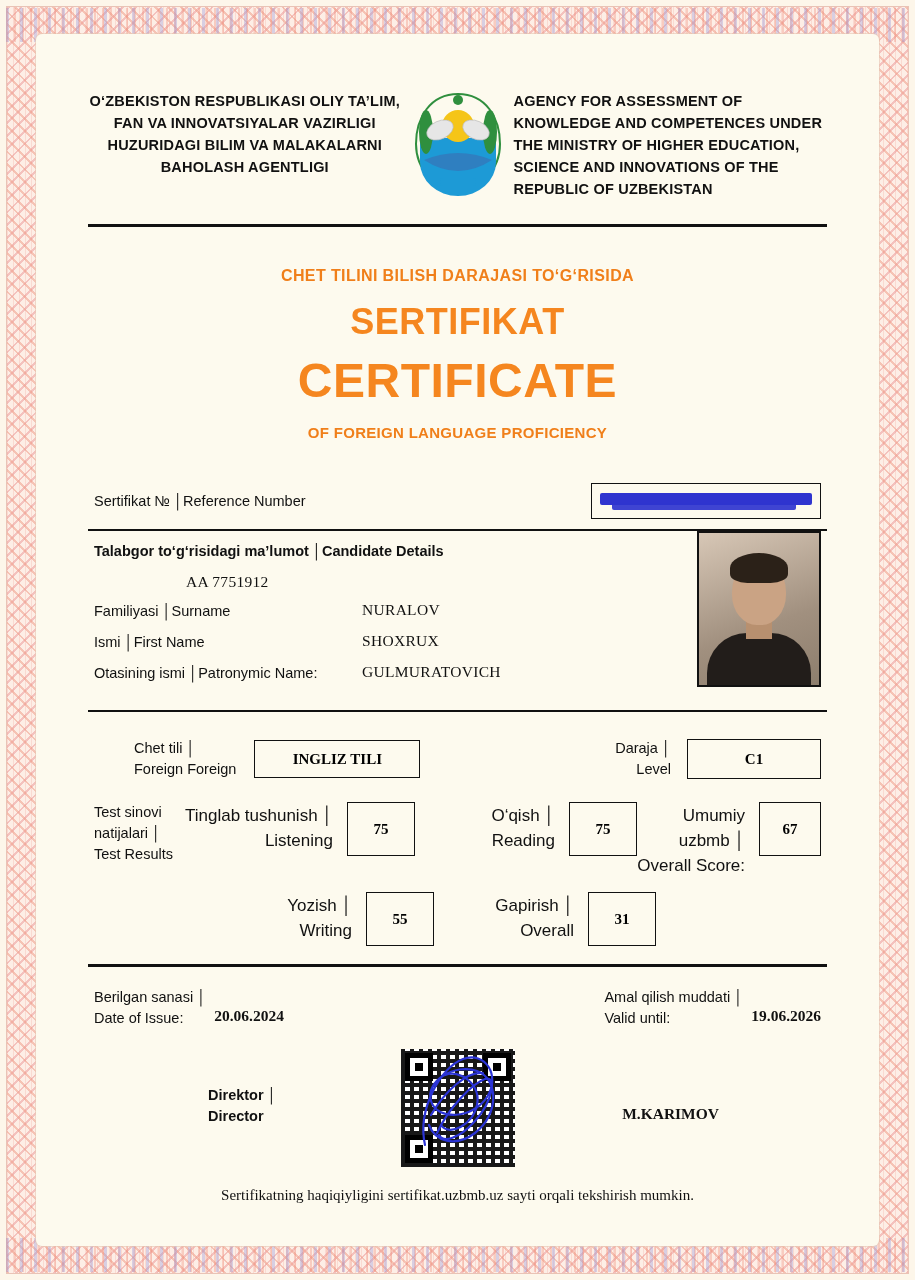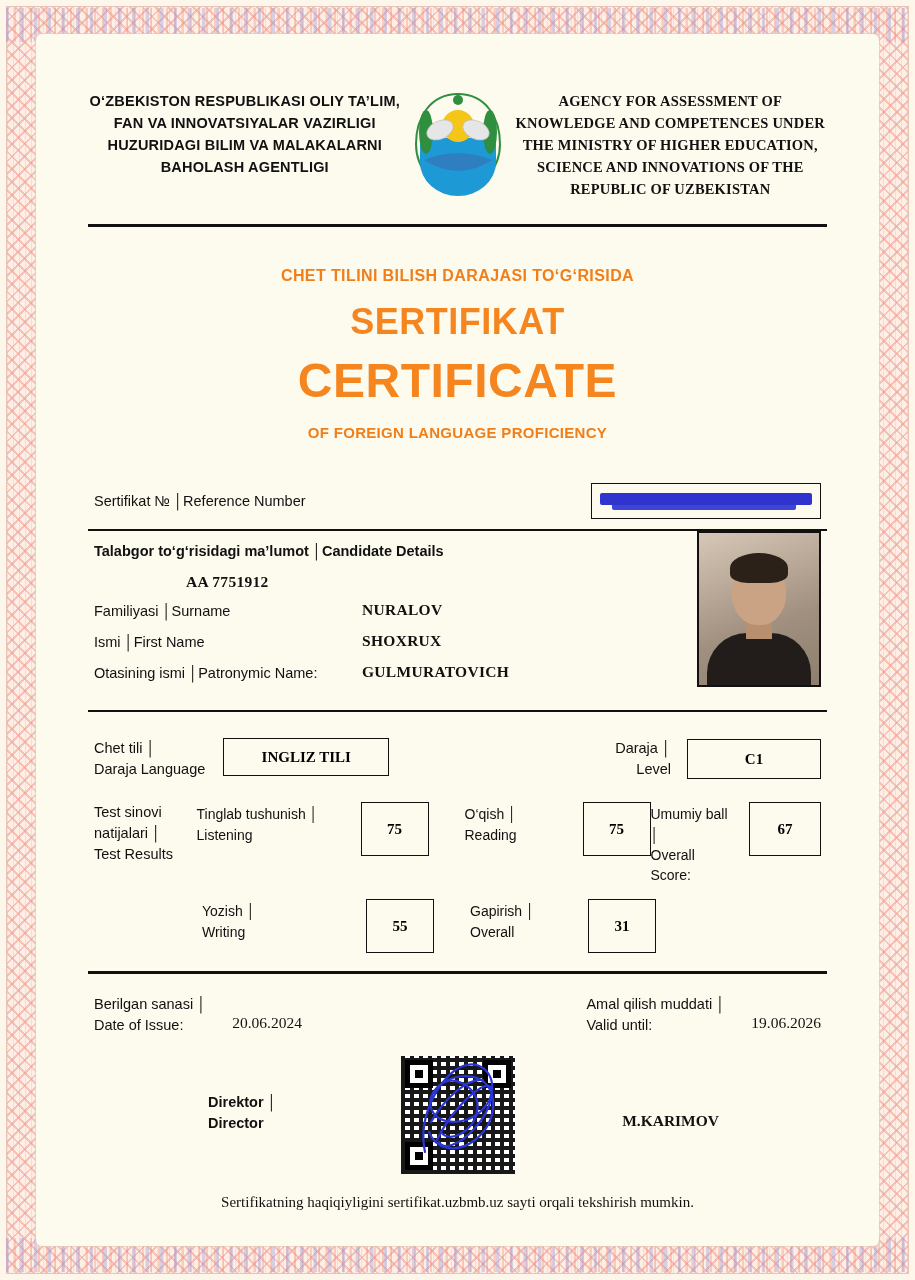--- a/index.html
+++ b/index.html
@@ -78,21 +78,21 @@
   }
   .header-left, .header-right {
     width: 340px;
     font-weight: bold;
     font-size: 14.5px;
     line-height: 1.52;
     color: #111;
     letter-spacing: 0.2px;
   }
   .header-left { text-align: center; padding-top: 4px; }
-  .header-right { text-align: center; padding-top: 4px; font-family: Liberation Serif, serif; }
+  .header-right { padding-top: 4px; }
 
   .emblem {
     width: 104px;
     height: 112px;
     position: relative;
     flex: none;
     margin: 0 4px;
   }
   .emblem svg { display:block; }
 
@@ -193,21 +193,21 @@
     align-items: flex-start;
     margin-bottom: 10px;
     font-size: 14.5px;
     color: #111;
   }
   .field-label {
     width: 268px;
     line-height: 1.45;
   }
   .field-value {
-    font-weight: bold;
+    font-weight: normal;
     font-family: "Liberation Serif", serif;
     font-size: 15.5px;
     letter-spacing: 0.3px;
   }
   .field-value.id {
     margin-left: 92px;
   }
   .photo {
     position: absolute;
     right: 6px;
@@ -250,21 +250,23 @@
     position: absolute;
     left: 50%; transform: translateX(-50%);
     top: 84px;
     width: 26px; height: 22px;
     background: #b8906f;
   }
 
   
   .lang-row {
     display: flex;
+    align-items: center;
     padding: 26px 6px 6px 6px;
+    margin-left: 40px;
   }
   .lbl {
     font-size: 14.5px;
     line-height: 1.45;
     color: #111;
   }
   .boxval {
     border: 1px solid #111;
     background: #fdfaee;
     display: flex;
@@ -302,24 +304,25 @@
     width: 108px;
     font-size: 14.5px;
     line-height: 1.45;
     color: #111;
   }
   .score-item {
     display: flex;
     align-items: flex-start;
   }
   .score-name {
-    font-size: 14px;
+    font-size: 17px;
     line-height: 1.45;
     color: #111;
     padding-top: 2px;
+    text-align: right;
   }
   .score-box {
     width: 66px; height: 52px;
     margin-left: 14px;
   }
   .sp1 { width: 150px; }
   .sp2 { width: 104px; }
   .overall { margin-left: auto; }
   .overall .score-box { width: 74px; height: 52px; }
 
@@ -333,23 +336,23 @@
   .dates {
     display: flex;
     padding: 20px 6px 0 6px;
     font-size: 14.5px;
     color: #111;
   }
   .date-col { display: flex; align-items: center; }
   .date-col.right { margin-left: auto; }
   .date-val {
     font-family: "Liberation Serif", serif;
-    font-weight: normal;
+    font-weight: bold;
     font-size: 15.5px;
-    margin-left: 26px;
+    margin-left: 8px;
     padding-top: 16px;
   }
   .date-lbl { line-height: 1.45; }
 
   
   .sig {
     position: relative;
     margin-top: 24px;
     height: 120px;
   }
@@ -509,21 +512,21 @@
           <div class="head"></div>
           <div class="hair"></div>
         </div>
       </div>
 
       <div class="rule-thin"></div>
 
       <div class="lang-row">
         <div class="lbl">
           <div>Chet tili │</div>
-          <div>Daraja Language</div>
+          <div>Foreign Foreign</div>
         </div>
         <div class="boxval lang-box">INGLIZ TILI</div>
 
         <div class="level-group">
           <div class="lbl" style="text-align:right">
             <div>Daraja │</div>
             <div>Level</div>
           </div>
           <div class="boxval level-box">C1</div>
         </div>
@@ -548,21 +551,21 @@
           <div class="score-item" style="margin-left:36px">
             <div class="score-name sp2">
               <div>O‘qish │</div>
               <div>Reading</div>
             </div>
             <div class="boxval score-box">75</div>
           </div>
 
           <div class="score-item overall">
             <div class="score-name">
-              <div>Umumiy ball │</div>
+              <div>Umumiy uzbmb │</div>
               <div>Overall Score:</div>
             </div>
             <div class="boxval score-box">67</div>
           </div>
         </div>
 
         <div class="score-line">
           <div class="score-lead"></div>
 
           <div class="score-item">

